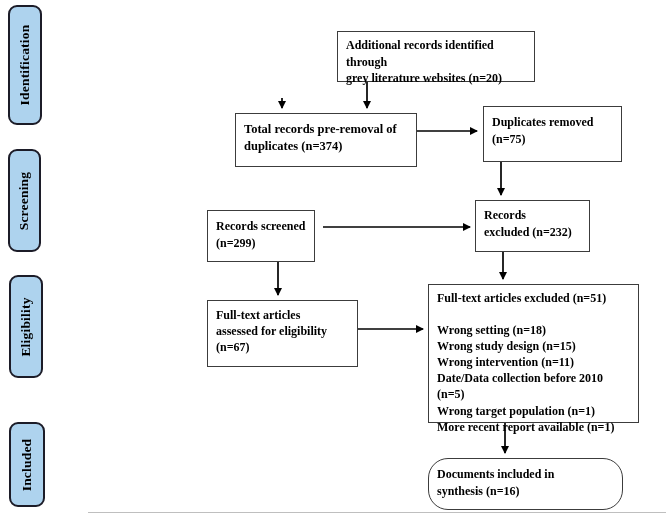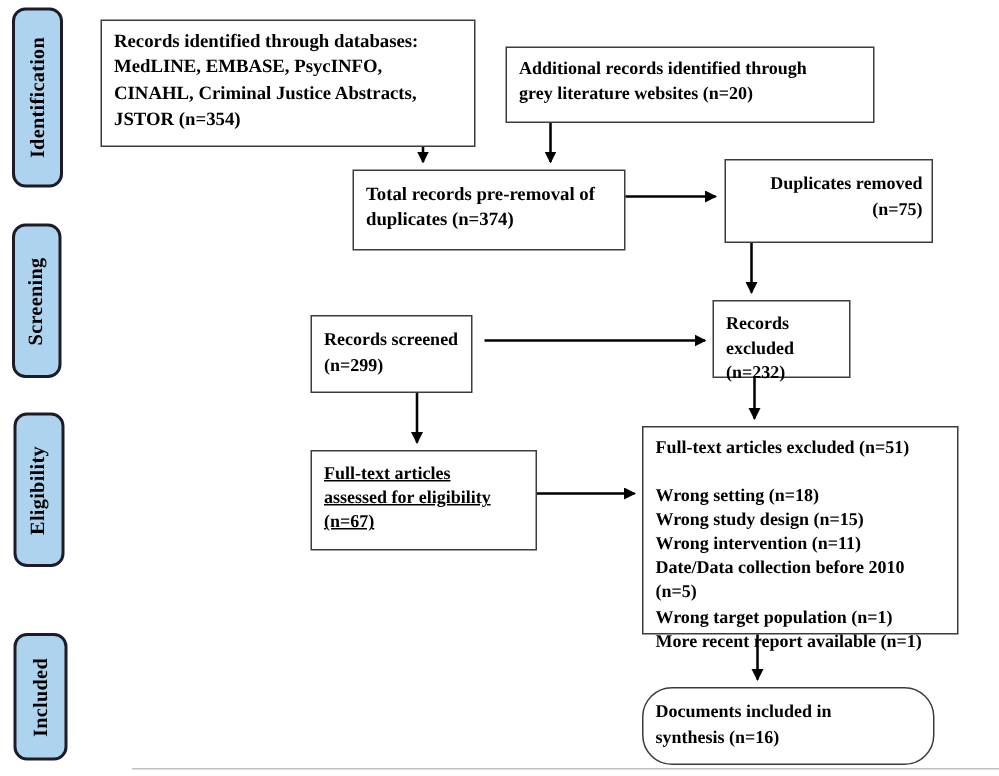--- a/index.html
+++ b/index.html
@@ -77,41 +77,37 @@
   <div class="stage" style="left:8px; top:149px; width:33px; height:103px;">
     <span>Screening</span>
   </div>
   <div class="stage" style="left:9px; top:275px; width:34px; height:103px;">
     <span>Eligibility</span>
   </div>
   <div class="stage" style="left:9px; top:422px; width:36px; height:85px;">
     <span>Included</span>
   </div>
 
-  <div class="fbox" style="left:67px; top:13px; width:250px; height:85px; font-size:12.5px;">Records identified through databases:
-MedLINE, EMBASE, PsycINFO,
-CINAHL, Criminal Justice Abstracts,
-JSTOR (n=354)</div>
 
-  <div class="fbox" style="left:337px; top:31px; width:246px; height:51px;">Additional records identified through
+  <div class="fbox" style="left:337px; top:31px; width:198px; height:51px;">Additional records identified through
 grey literature websites (n=20)</div>
 
   <div class="fbox" style="left:235px; top:113px; width:182px; height:54px; padding-top:7px; font-size:12.5px;">Total records pre-removal of
 duplicates (n=374)</div>
 
-  <div class="fbox" style="left:483px; top:106px; width:139px; height:56px; padding-top:7px;text-align:right;">Duplicates removed
+  <div class="fbox" style="left:483px; top:106px; width:139px; height:56px; padding-top:7px;">Duplicates removed
 (n=75)</div>
 
   <div class="fbox" style="left:207px; top:210px; width:108px; height:52px; padding-top:7px;">Records screened
 (n=299)</div>
 
-  <div class="fbox" style="left:475px; top:200px; width:92px; height:52px; padding-top:6px;">Records
+  <div class="fbox" style="left:475px; top:200px; width:115px; height:52px; padding-top:6px;">Records
 excluded (n=232)</div>
 
-  <div class="fbox small-lh" style="left:207px; top:300px; width:151px; height:67px; padding-top:6px;text-decoration:underline;">Full-text articles
+  <div class="fbox small-lh" style="left:207px; top:300px; width:151px; height:67px; padding-top:6px;">Full-text articles
 assessed for eligibility
 (n=67)</div>
 
   <div class="fbox list-box" style="left:428px; top:284px; width:211px; height:139px; padding-top:5px;">Full-text articles excluded (n=51)
 
 Wrong setting (n=18)
 Wrong study design (n=15)
 Wrong intervention (n=11)
 Date/Data collection before 2010 (n=5)
 Wrong target population (n=1)

